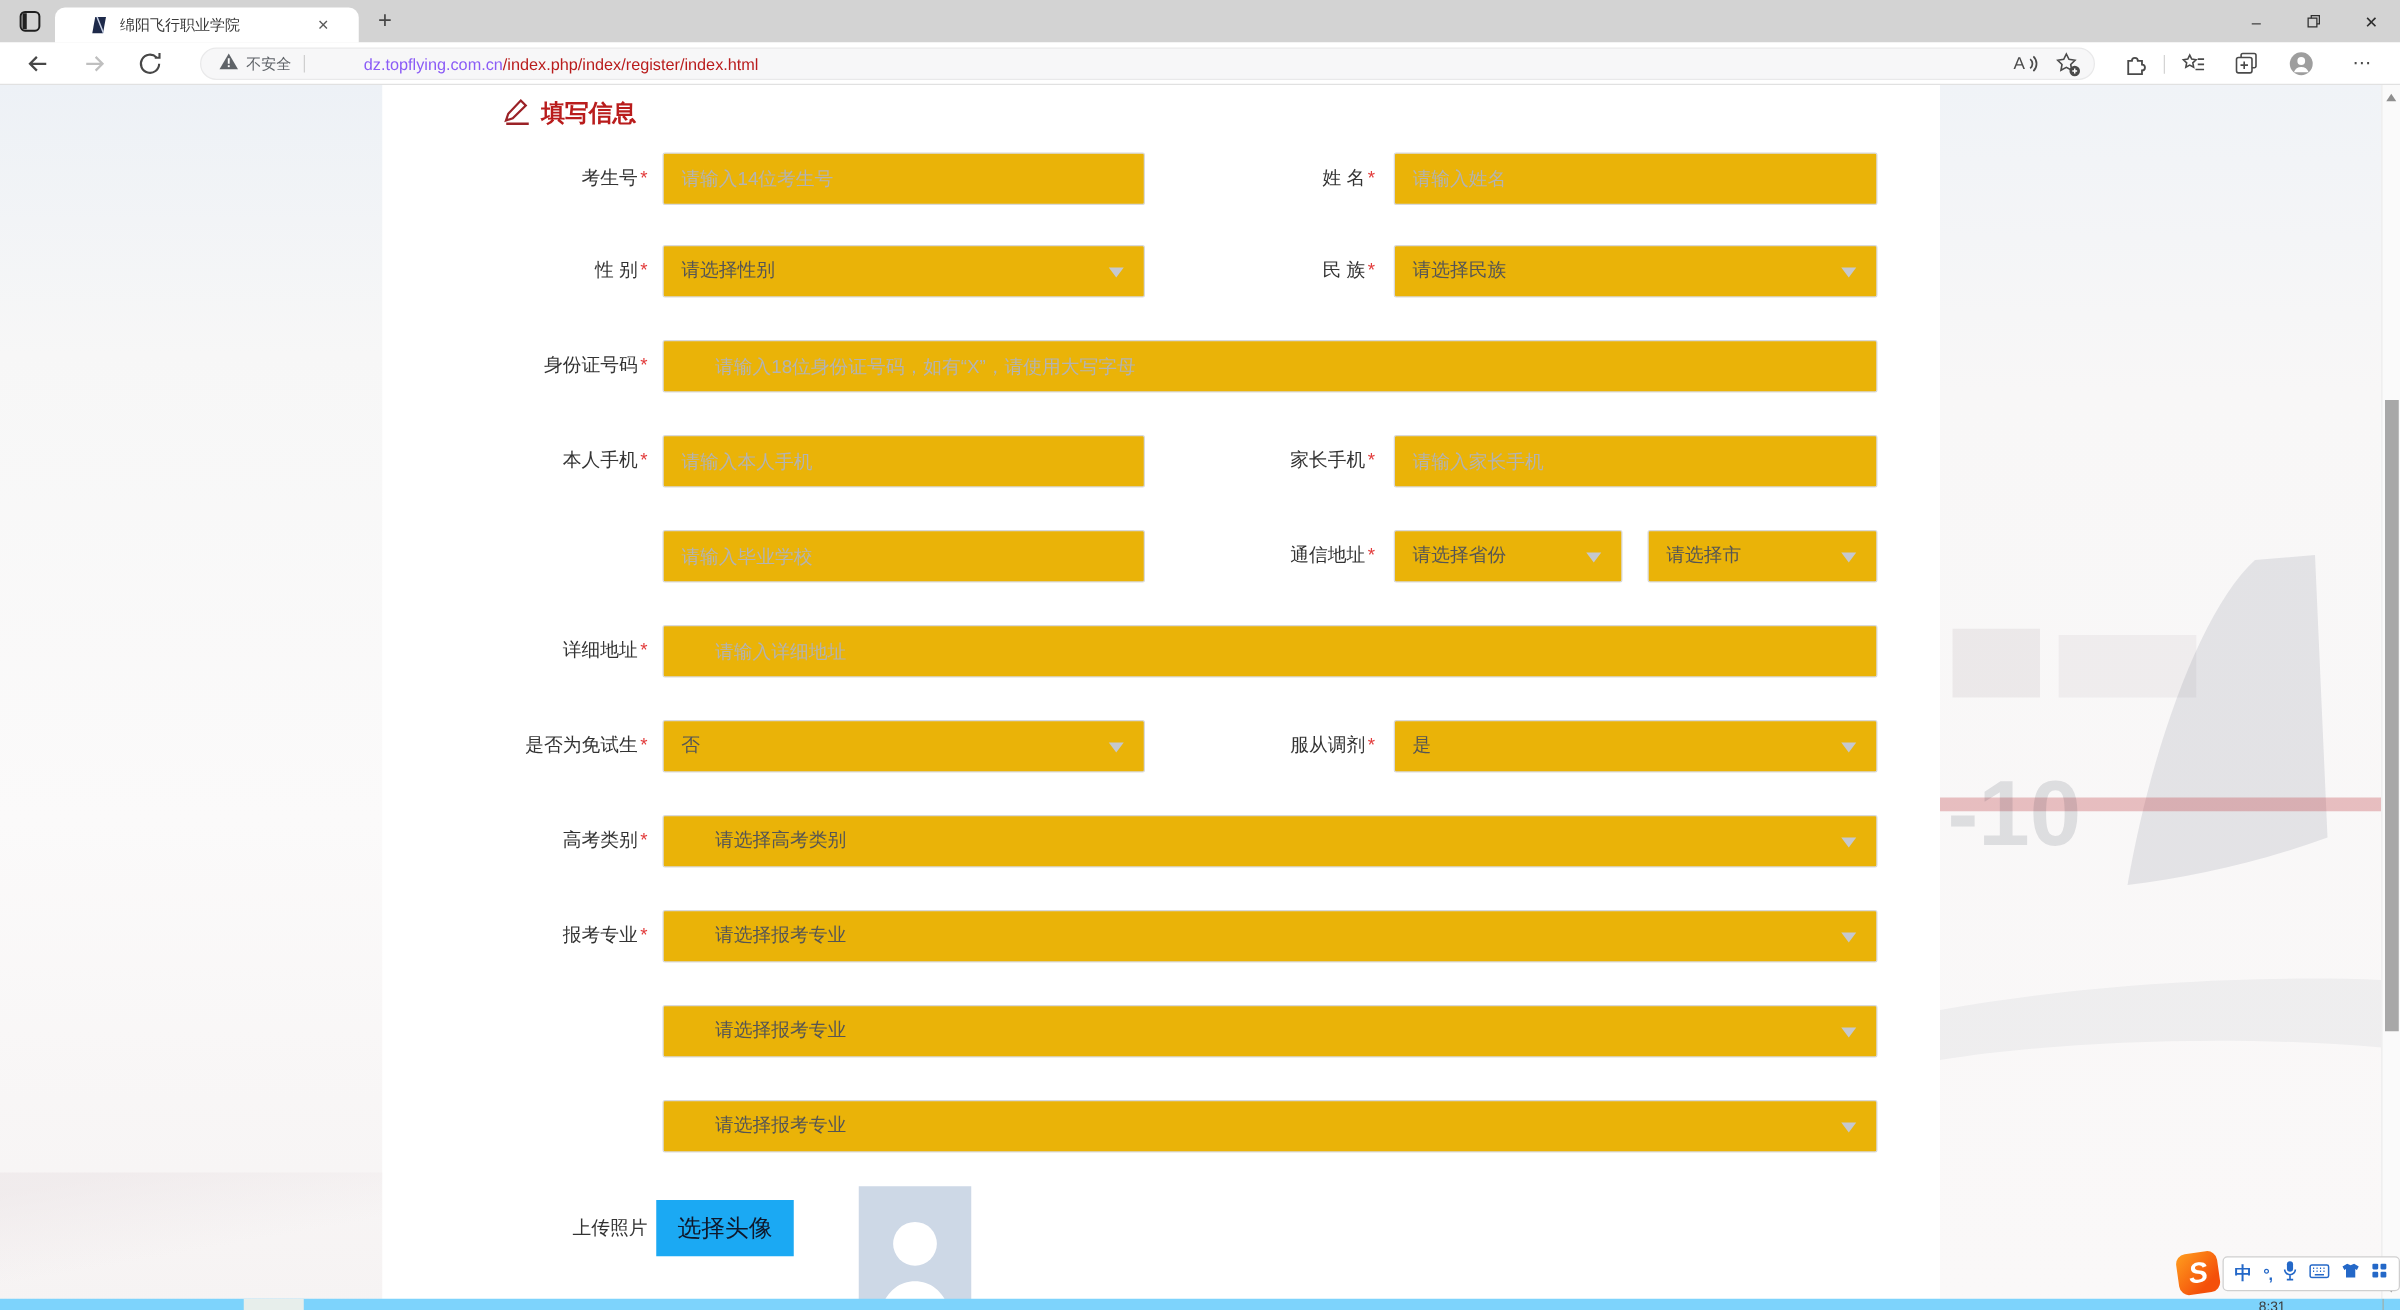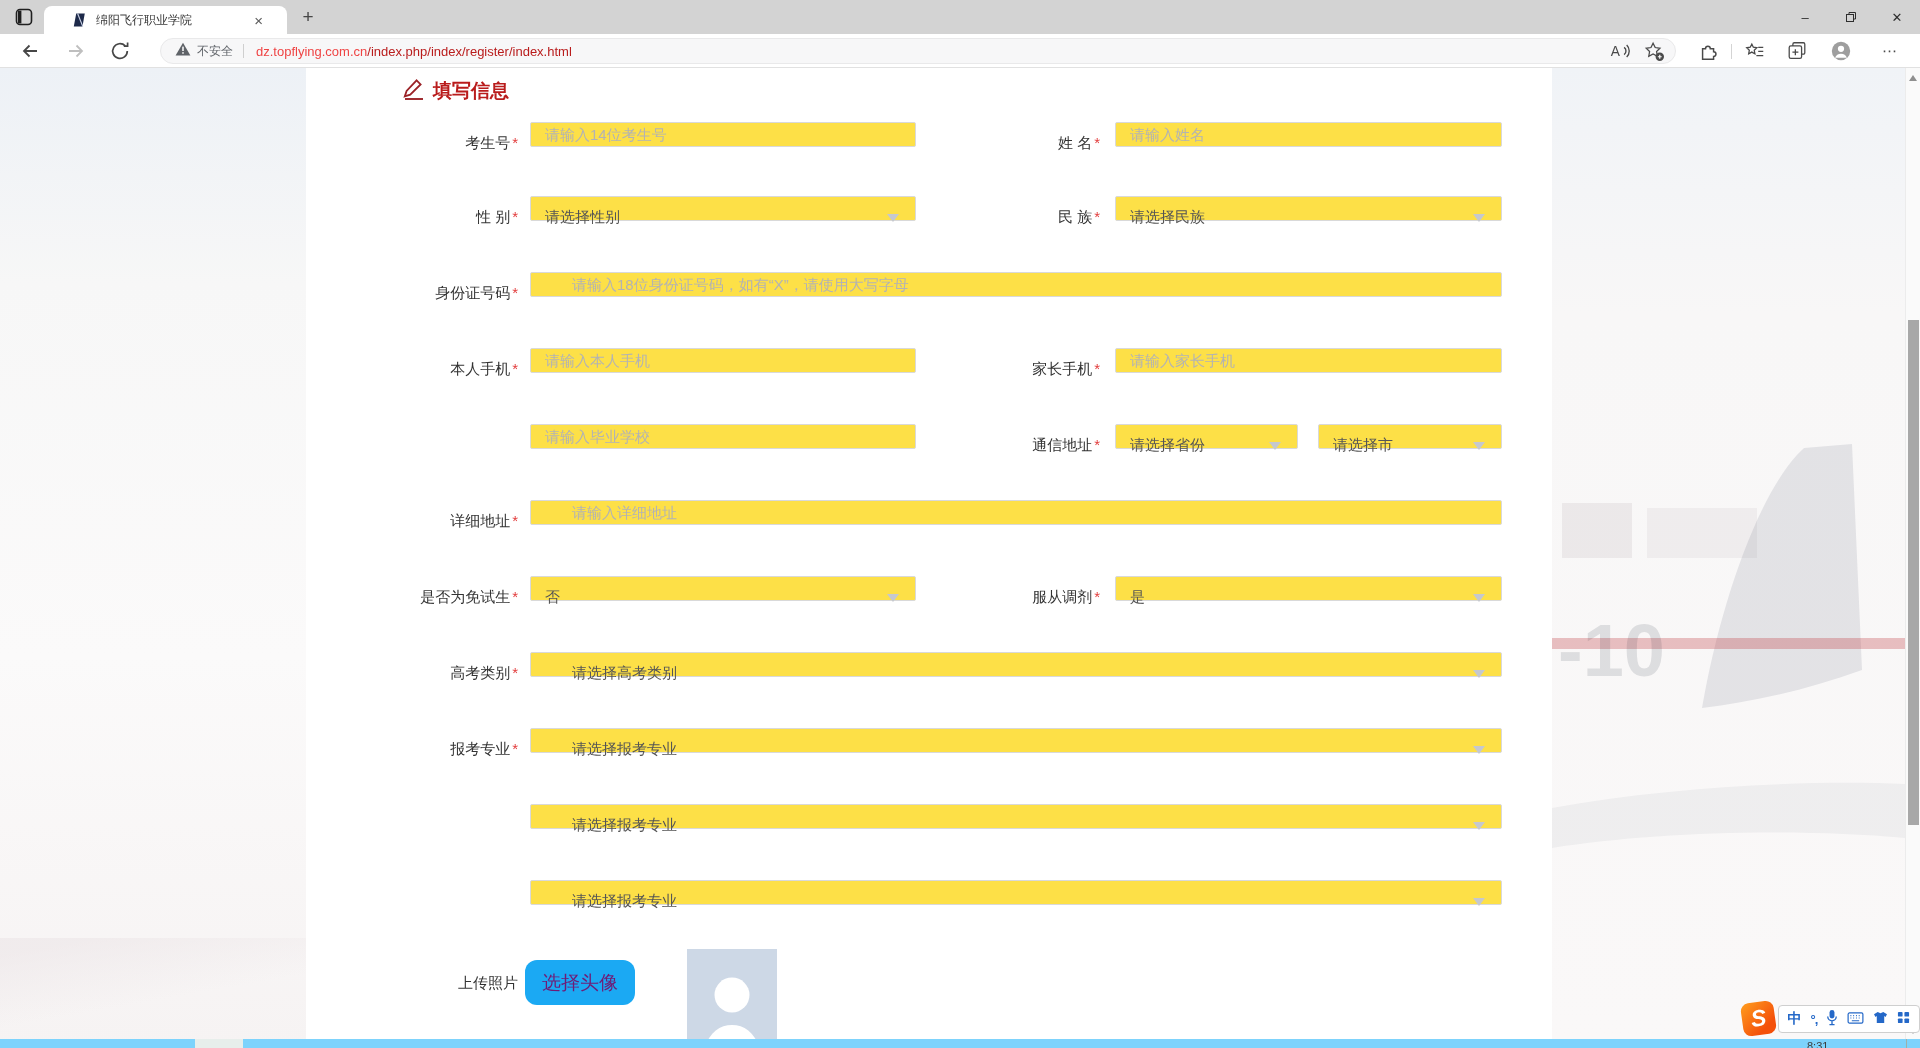--- a/index.html
+++ b/index.html
@@ -22,21 +22,21 @@
   .restore-ic { width:12px; height:12px; }
 
   .toolbar { position:absolute; left:0; top:34px; width:1920px; height:34px; background:#fff;
              border-bottom:1px solid #e1e1e1; }
   .nav-ic { position:absolute; top:5px; width:24px; height:24px; }
   .addr { position:absolute; left:160px; top:4px; width:1516px; height:26px; background:#f7f7f8;
           border:1px solid #e9e9ea; border-radius:13px; display:flex; align-items:center;
           padding:0 10px 0 14px; }
   .sec-label { font-size:12px; color:#5f6368; margin:0 10px 0 6px; }
   .addr-div { width:1px; height:14px; background:#cfcfcf; margin-right:12px; }
-  .url-host { font-size:13px; color:#ef4444; }
+  .url-host { font-size:13px; color:#8b5cf6;margin-left:35px; }
   .url-path { font-size:13px; color:#b91c1c; }
   .addr-spacer { flex:1; }
   .addr-ic { width:22px; height:22px; margin-left:12px; }
   .bar-ic { position:absolute; top:6px; width:22px; height:22px; }
   .bar-div { position:absolute; left:1731px; top:10px; width:1px; height:15px; background:#d4d4d4; }
   .menu-ic { position:absolute; left:1878px; top:5px; width:24px; height:24px; color:#4a4a4a;
              font-size:15px; text-align:center; line-height:24px; letter-spacing:1px; }
 
   
   .page { position:absolute; left:0; top:68px; width:1920px; height:980px; overflow:hidden; background:#fff; }
@@ -62,37 +62,37 @@
   
   .hdr-icon { position:absolute; left:402px; top:9px; width:24px; height:24px; }
   .hdr-title { position:absolute; left:433px; top:10px; font-size:19px; font-weight:bold; color:#b91c1c; }
 
   .lbl { position:absolute; height:42px; line-height:42px; font-size:15px; color:#333;
          text-align:right; white-space:nowrap; }
   .lbl-l { left:250px; width:268px; }
   .lbl-r { left:860px; width:240px; }
   .req { color:#e23b3b; margin-left:2px; }
 
-  .box { position:absolute; height:25px; background:#fde047; border:1px solid #d9d9d9; border-radius:2px; }
+  .box { position:absolute; height:42px; background:#eab308; border:1px solid #d9d9d9; border-radius:2px; }
   .in-l  { left:530px;  width:386px; }
   .in-r  { left:1115px; width:387px; }
   .wide  { left:530px;  width:972px;padding-left:27px; }
   .prov  { left:1115px; width:183px; }
   .city  { left:1318px; width:184px; }
   .box input { width:100%; height:100%; border:none; outline:none; background:transparent;
                padding:0 14px; font-size:15px; color:#555; font-family:inherit; }
   .box input::placeholder { color:#b3b3b3; opacity:1; }
   .sel-text { display:block; line-height:40px; padding-left:14px; font-size:15px; color:#555;
               white-space:nowrap; overflow:hidden; }
   .arrow { position:absolute; right:16px; top:17px; width:0; height:0;
            border-left:6.5px solid transparent; border-right:6.5px solid transparent;
            border-top:8px solid #c5c8ce; }
 
   .btn-avatar { position:absolute; left:525px; top:892px; width:110px; height:45px; background:#1ba9f3;
-                color:#701a75; font-size:19px; border:none; border-radius:12px; display:flex;
+                color:#0f172a; font-size:19px; border:none; border-radius:0; display:flex;
                 align-items:center; justify-content:center; font-family:inherit; }
   .avatar { position:absolute; left:687px; top:881px; width:90px; height:130px; background:#cdd8e6; }
 
   
   .r1{top:54px}.r2{top:128px}.r3{top:204px}.r4{top:280px}.r5{top:356px}.r6{top:432px}
   .r7{top:508px}.r8{top:584px}.r9{top:660px}.r10{top:736px}.r11{top:812px}
   .lbl.r12 { top:892px; height:45px; line-height:45px; }
 
   
   .taskbar { position:absolute; left:0; top:1039px; width:1920px; height:9px; background:#7dd3fc;

